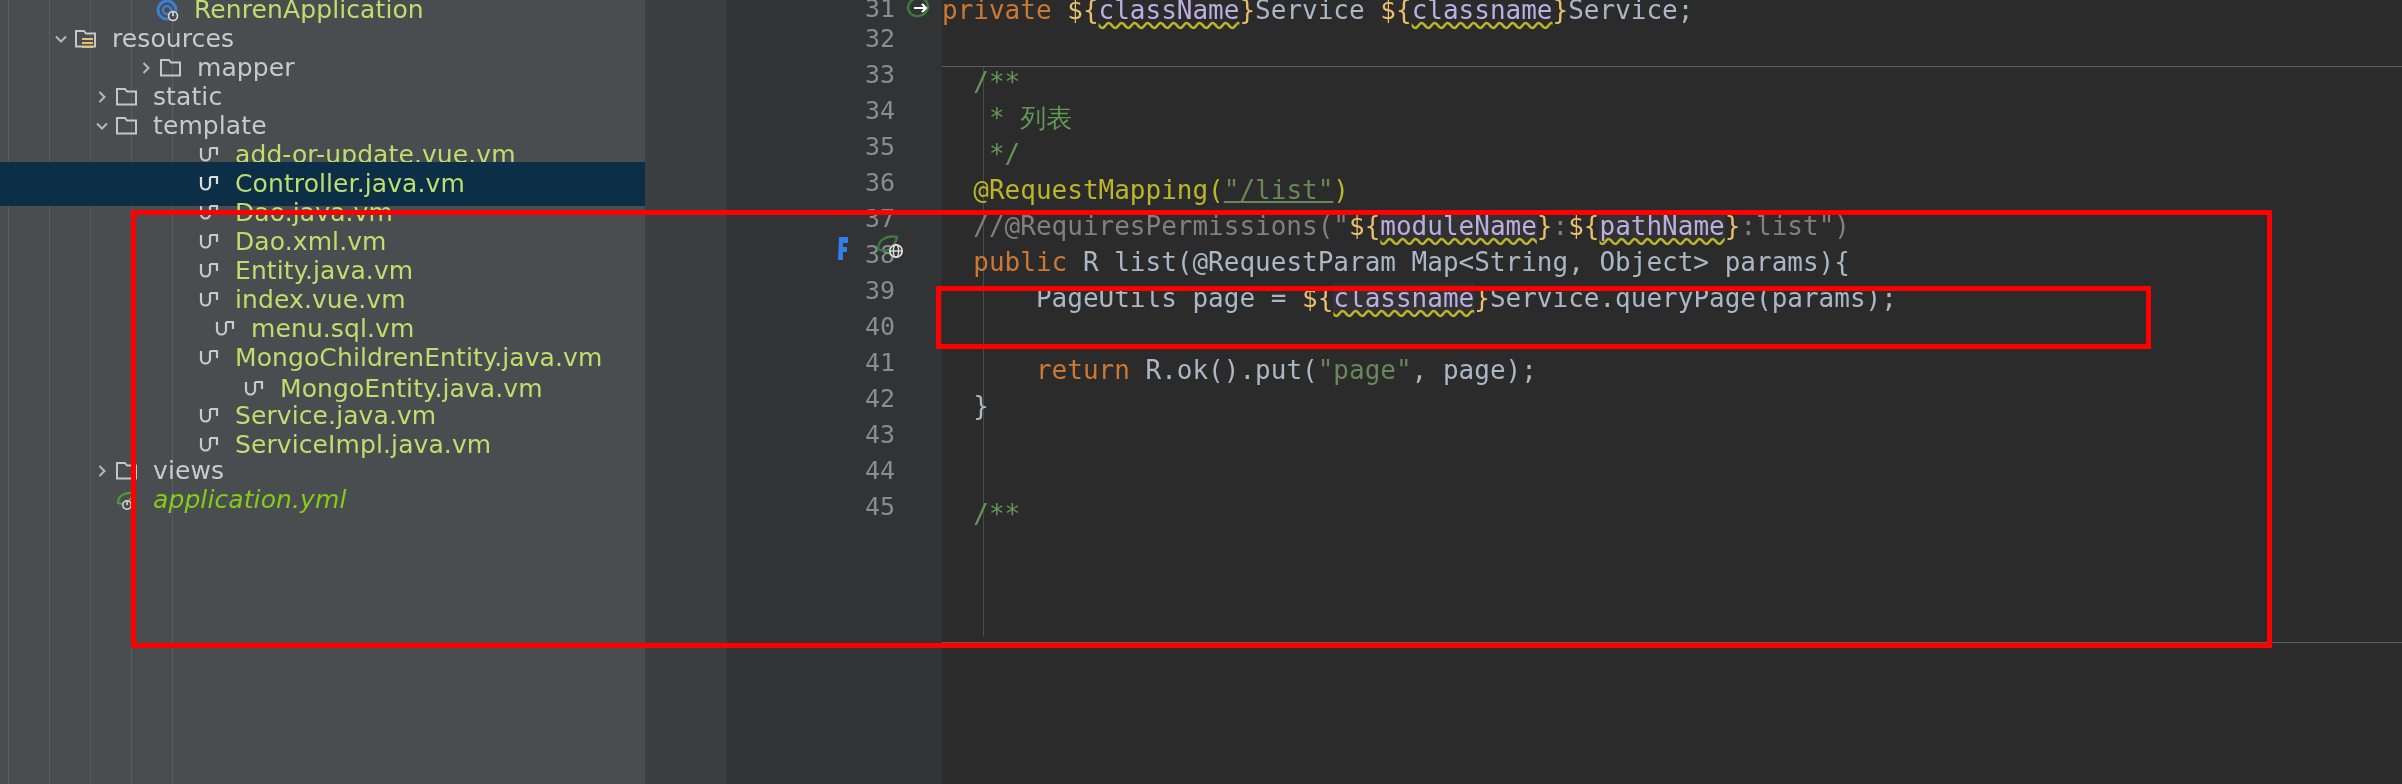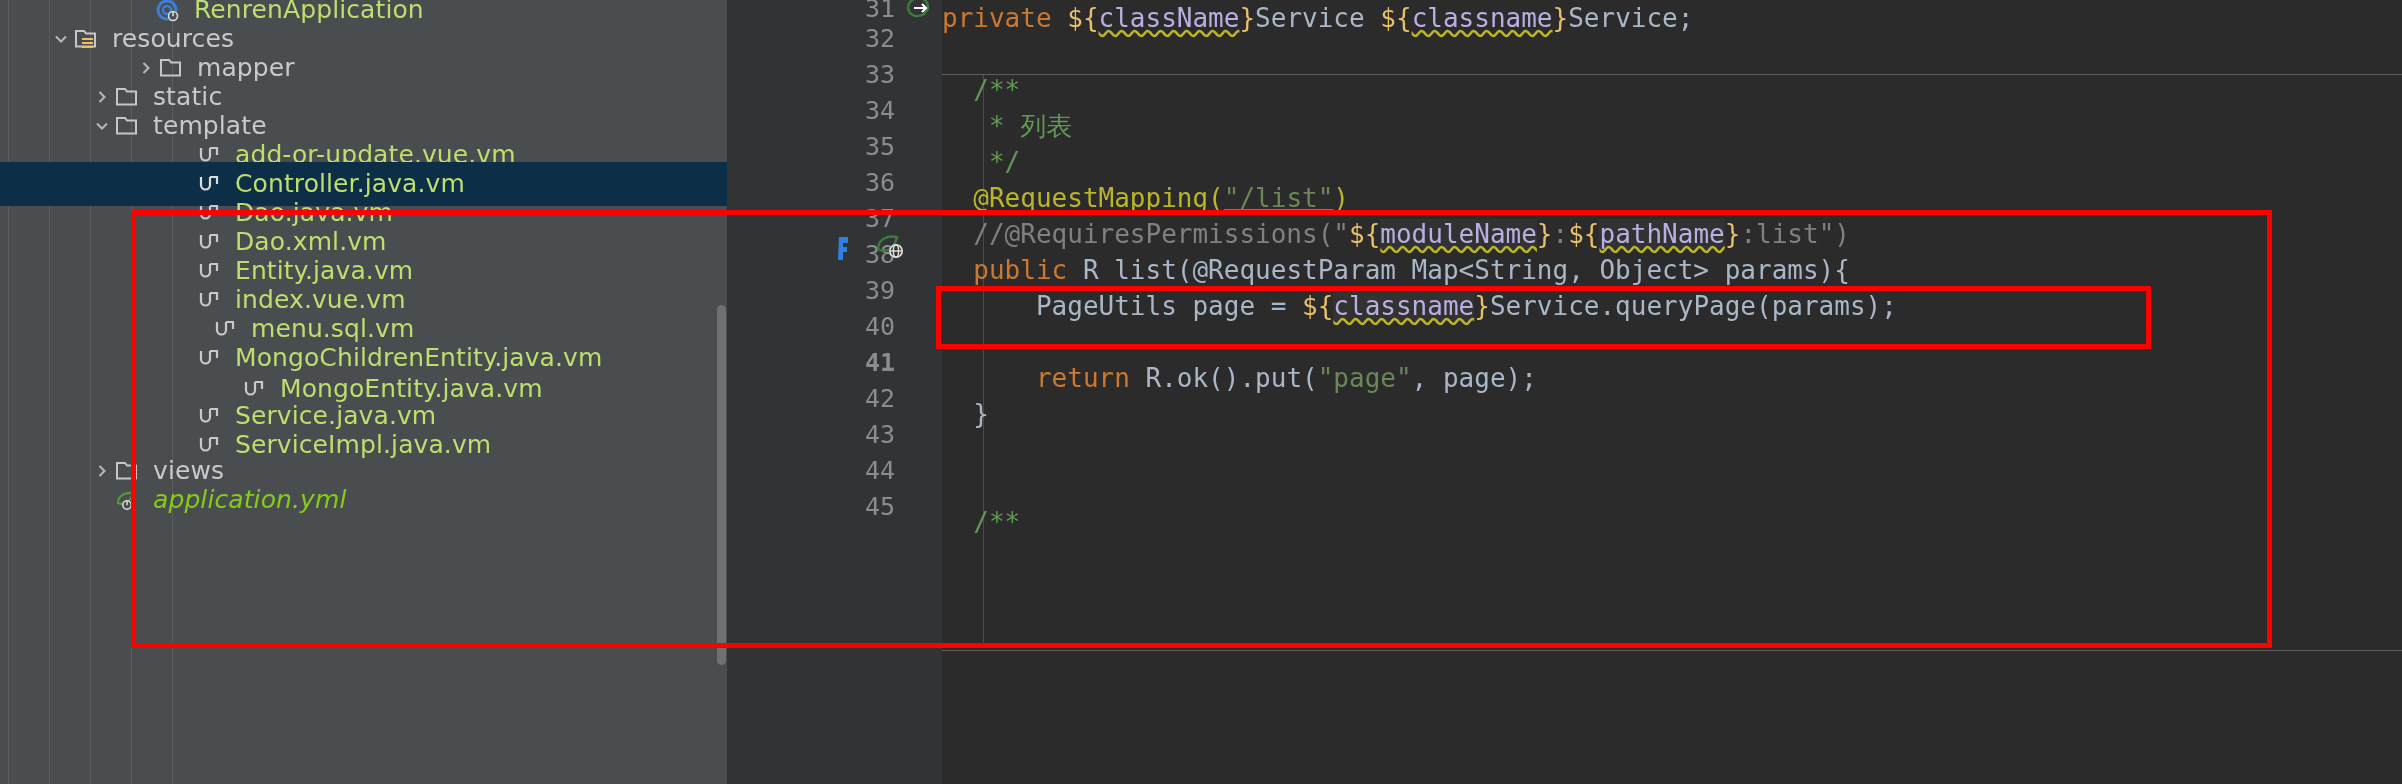--- a/index.html
+++ b/index.html
@@ -13,21 +13,21 @@
     width: 2402px;
     height: 784px;
     overflow: hidden;
     background: #3c3f41;
   }
 
   
   #tree-pane {
     position: absolute;
     left: 0; top: 0;
-    width: 727px; height: 784px;
+    width: 645px; height: 784px;
     background: #4a4d4f;
     overflow: hidden;
   }
   .indent-guide {
     position: absolute;
     top: 0; bottom: 0;
     width: 1px;
     background: #5a5d5f;
   }
   .tree-row {
@@ -96,21 +96,21 @@
     font-family: "DejaVu Sans Mono", monospace;
     font-size: 25px;
     line-height: 36px;
   }
   .gmark {
     position: absolute;
     width: 26px; height: 26px;
   }
   #code-area {
     position: absolute;
-    left: 215px; top: 12px;
+    left: 215px; top: 4px;
     right: 0; height: 584px;
   }
   .cl {
     position: absolute;
     left: 0;
     white-space: pre;
     font-family: "DejaVu Sans Mono", monospace;
     font-size: 26px;
     line-height: 36px;
     color: #a9b7c6;
@@ -389,21 +389,21 @@
       <div class="ln" style="top:-9px;">31</div>
       <div class="ln" style="top:21px;">32</div>
       <div class="ln" style="top:57px;">33</div>
       <div class="ln" style="top:93px;">34</div>
       <div class="ln" style="top:129px;">35</div>
       <div class="ln" style="top:165px;">36</div>
       <div class="ln" style="top:201px;">37</div>
       <div class="ln" style="top:237px;">38</div>
       <div class="ln" style="top:273px;">39</div>
       <div class="ln" style="top:309px;">40</div>
-      <div class="ln" style="top:345px;font-weight:bold;">41</div>
+      <div class="ln" style="top:345px;">41</div>
       <div class="ln" style="top:381px;">42</div>
       <div class="ln" style="top:417px;">43</div>
       <div class="ln" style="top:453px;">44</div>
       <div class="ln" style="top:489px;">45</div>
 
       <div class="gmark" style="left:178px; top:-6px;">
         <svg width="30" height="30" viewBox="0 0 30 30">
           <ellipse cx="13" cy="13" rx="10" ry="9" fill="none" stroke="#3d7a3d" stroke-width="2.4" transform="rotate(-20 13 13)"></ellipse>
           <path d="M9 14 h12 m-4 -4 l4 4 l-4 4" fill="none" stroke="#ffffff" stroke-width="2.2"></path>
         </svg>

